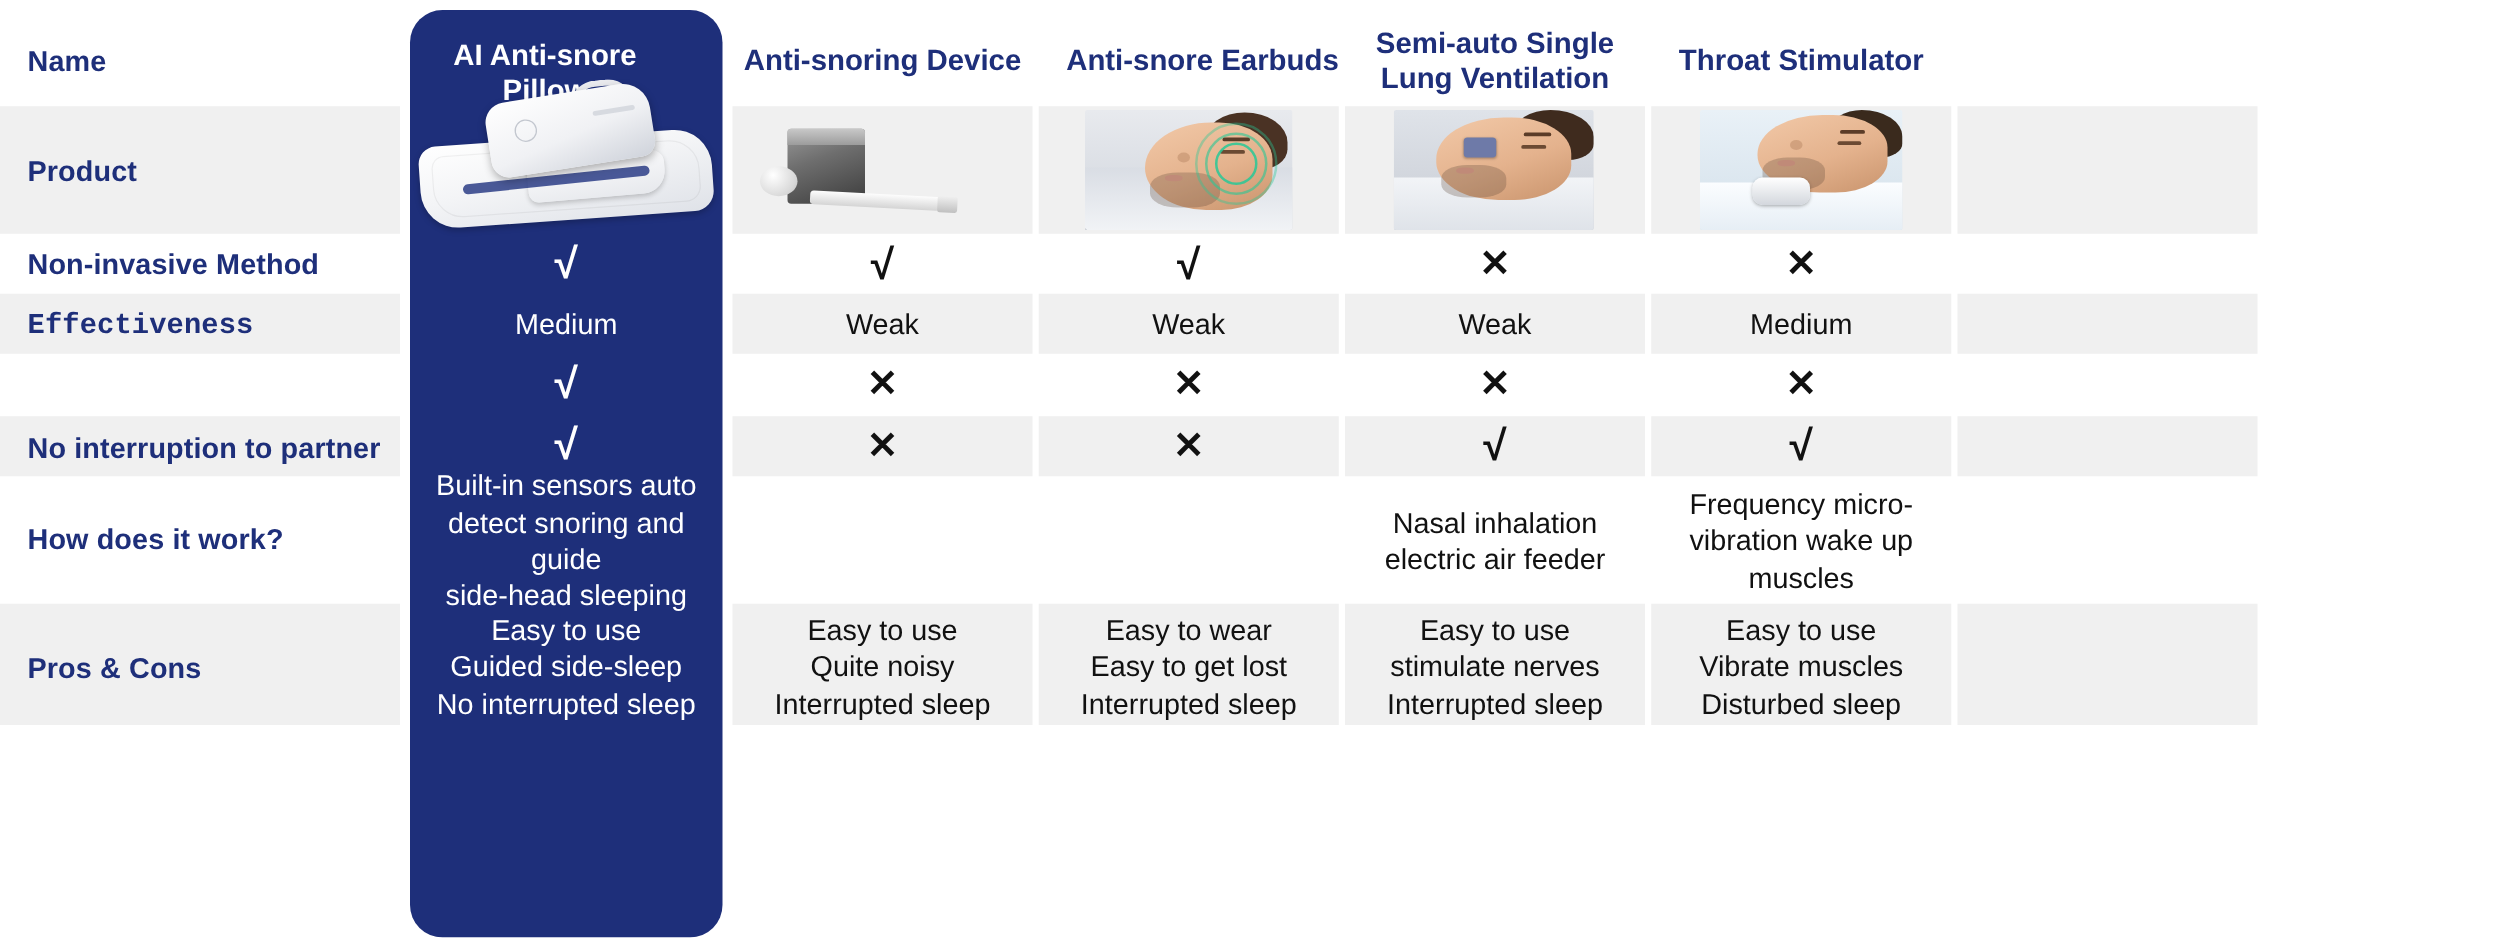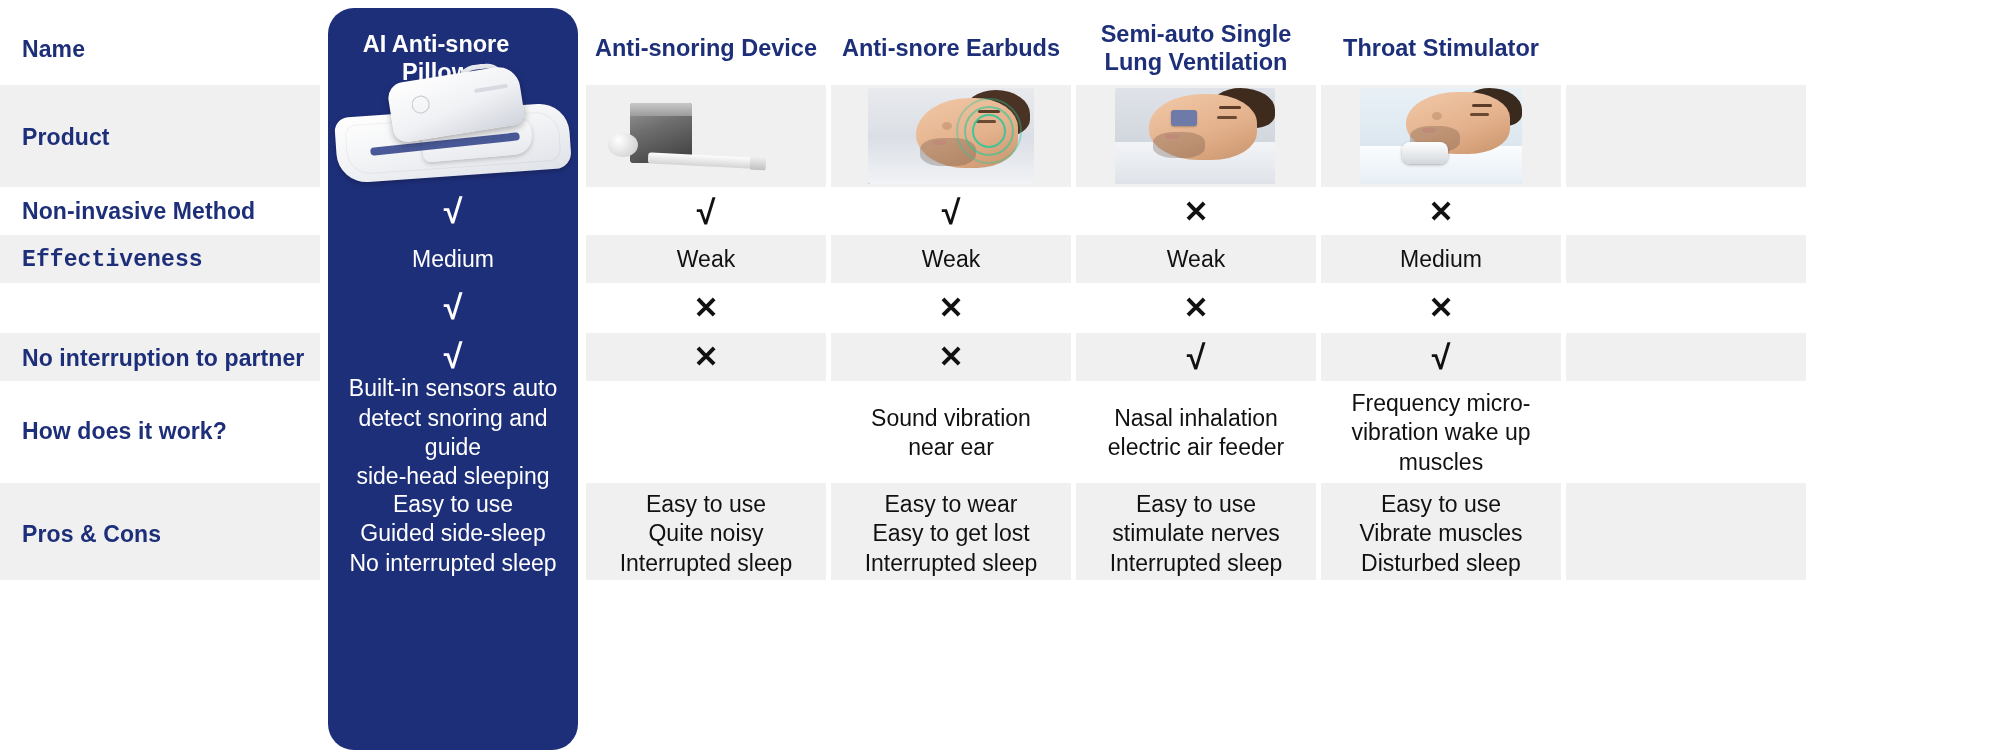--- a/index.html
+++ b/index.html
@@ -237,21 +237,21 @@
   </div>
 
   <div class="cell mark" style="left:586px;top:188px;width:240px;height:48px;">√</div>
   <div class="cell" style="left:586px;top:236px;width:240px;height:48px;">Weak</div>
   <div class="cell cross" style="left:586px;top:284px;width:240px;height:48px;">✕</div>
   <div class="cell cross" style="left:586px;top:333px;width:240px;height:48px;">✕</div>
   <div class="cell" style="left:586px;top:487px;width:240px;height:94px;white-space:pre-line;">Easy to use
 Quite noisy
 Interrupted sleep</div>
 
-  <div class="colhead" style="left:831px;top:34px;width:240px;white-space:pre-line;">Anti-snore Earbuds</div>
+  <div class="colhead" style="left:831px;top:34px;width:240px;white-space:pre-line;text-align:right;">Anti-snore Earbuds</div>
 
   <div class="photo" style="left:868px;top:88px;width:166px;height:96px;">
     <div class="bg" style="background:linear-gradient(180deg,#e8eaee 0%,#cfd4dc 100%);"></div>
     <div class="bodywhite" style="left:0;top:62px;width:72px;height:34px;background:linear-gradient(180deg,#8f96a4,#6e7684);"></div>
     <div class="pillowbg"></div>
     <div class="hair" style="left:96px;top:2px;width:66px;height:46px;border-radius:48% 52% 36% 30%;"></div>
     <div class="face" style="left:48px;top:10px;width:102px;height:70px;border-radius:52% 42% 40% 48%;"></div>
     <div class="stubble" style="left:52px;top:50px;width:56px;height:28px;"></div>
     <div class="brow" style="left:110px;top:22px;width:22px;"></div>
     <div class="eye" style="left:108px;top:32px;width:20px;"></div>
@@ -259,22 +259,20 @@
     <div class="mouth" style="left:64px;top:52px;"></div>
     <div class="ringwave" style="left:104px;top:26px;width:34px;height:34px;"></div>
     <div class="ringwave" style="left:96px;top:18px;width:50px;height:50px;opacity:.7;"></div>
     <div class="ringwave" style="left:88px;top:10px;width:66px;height:66px;opacity:.45;"></div>
   </div>
 
   <div class="cell mark" style="left:831px;top:188px;width:240px;height:48px;">√</div>
   <div class="cell" style="left:831px;top:236px;width:240px;height:48px;">Weak</div>
   <div class="cell cross" style="left:831px;top:284px;width:240px;height:48px;">✕</div>
   <div class="cell cross" style="left:831px;top:333px;width:240px;height:48px;">✕</div>
-  <div class="cell" style="left:831px;top:386px;width:240px;height:94px;white-space:pre-line;">Sound vibration
-near ear</div>
   <div class="cell" style="left:831px;top:487px;width:240px;height:94px;white-space:pre-line;">Easy to wear
 Easy to get lost
 Interrupted sleep</div>
 
   <div class="colhead" style="left:1076px;top:20px;width:240px;white-space:pre-line;text-align:center;">Semi-auto Single
 Lung Ventilation</div>
 
   <div class="photo" style="left:1115px;top:88px;width:160px;height:96px;">
     <div class="bg" style="background:linear-gradient(180deg,#dfe3e9 0%,#c8ccd4 100%);"></div>
     <div class="bodywhite" style="left:0;top:54px;width:160px;height:42px;background:linear-gradient(180deg,#f2f4f7,#dfe3e9);"></div>

